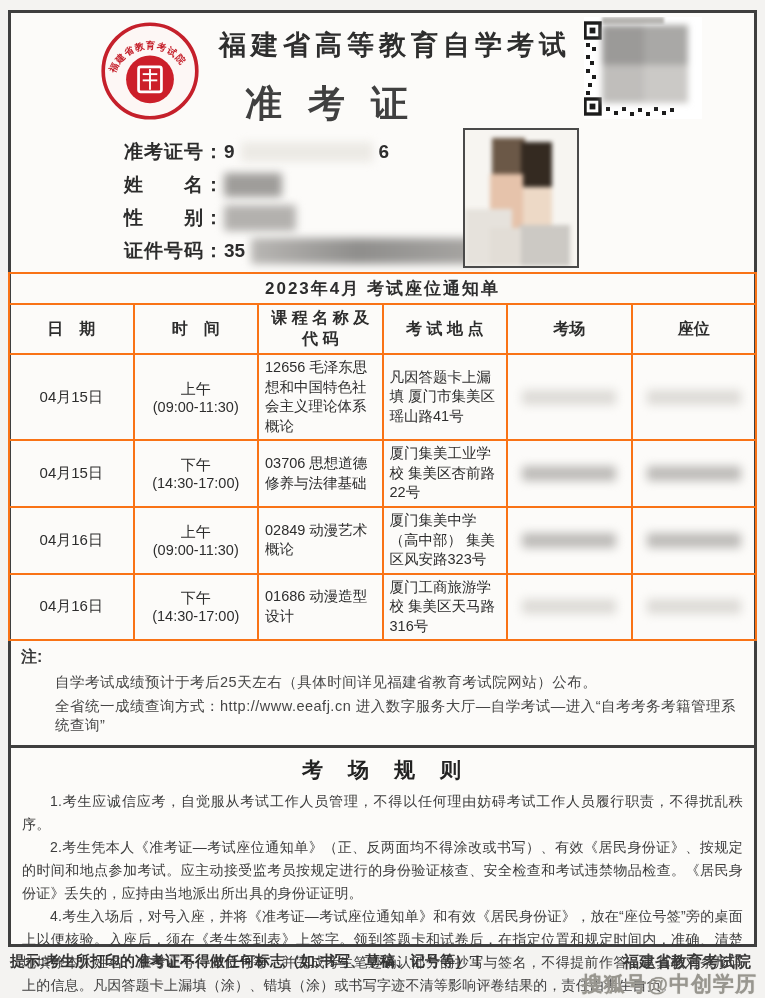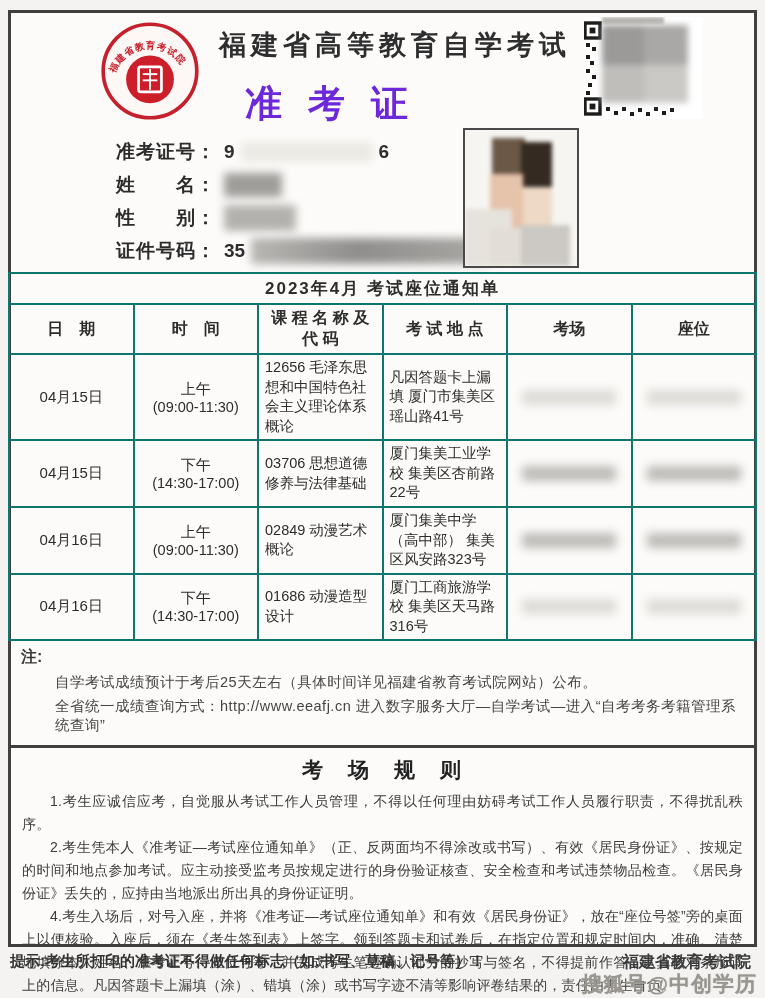--- a/index.html
+++ b/index.html
@@ -21,46 +21,46 @@
   
   .header { position:relative; height:112px; }
   .seal { position:absolute; left:86px; top:6px; width:106px; height:104px; }
   .titles { position:absolute; left:208px; top:14px; width:370px; text-align:left; }
   .org-title {
     font-size:27px; font-weight:bold; letter-spacing:5px; color:#2e2e2e;
     white-space:nowrap;
   }
   .doc-title {
     margin-top:16px; font-size:37px; font-weight:bold; letter-spacing:26px;
-    text-indent:26px; color:#6d28d9;
+    text-indent:26px; color:#404040;
   }
   .qr { position:absolute; right:52px; top:4px; width:118px; height:102px; }
   
-  .info { position:relative; height:147px; }
+  .info { position:relative; height:147px;text-align:right; }
   .fields { position:absolute; left:105px; top:10px; }
   .field { display:flex; align-items:center; height:33px; font-size:19px; font-weight:bold; color:#2c2c2c; }
   .field .lab { width:108px; letter-spacing:1px; }
   .field .val { display:flex; align-items:center; gap:6px; font-weight:bold; }
   .redact { display:inline-block; border-radius:2px; filter:blur(4px); }
   .r-ticket { width:132px; height:20px; background:#eceae5; }
   .r-name   { width:58px;  height:24px; background:#9f9d9a; }
   .r-gender { width:72px;  height:26px; background:#b3b1ae; }
   .r-id     { width:238px; height:26px; background:linear-gradient(90deg,#b9b7b4,#8f8e8c 45%,#aaa8a5); }
   .photo {
     position:absolute; left:452px; top:3px; width:116px; height:140px;
     border:2px solid #4a4a4a; background:#f7f5f1; overflow:hidden;
   }
   .photo .blocks { position:absolute; inset:0; filter:blur(2px); }
   .photo .b { position:absolute; }
   
   table.seat {
     width:749px; margin-left:-3px; border-collapse:collapse;
     font-size:15px; color:#2d2d2d; table-layout:fixed;
   }
-  table.seat th, table.seat td { border:2px solid #0f766e; padding:3px 6px; }
+  table.seat th, table.seat td { border:2px solid #f97316; padding:3px 6px; }
   .tbl-title { font-size:17px; font-weight:bold; letter-spacing:2px; text-align:center; height:30px; }
   .col-head { font-weight:bold; text-align:center; height:28px; font-size:16px; }
   td.c-date { text-align:center; }
   td.c-time { text-align:center; font-size:14.5px; }
   td.c-time .period { font-size:15px; }
   td.c-course, td.c-loc { text-align:left; line-height:1.35; font-size:14.5px; }
   tr.data-row { height:48px; }
   .cell-redact { display:block; margin:2px auto; height:15px; width:85%; border-radius:2px; filter:blur(5px); }
   .cr-light { background:#dddbd7; }
   .cr-dark  { background:#bdbbb8; }

